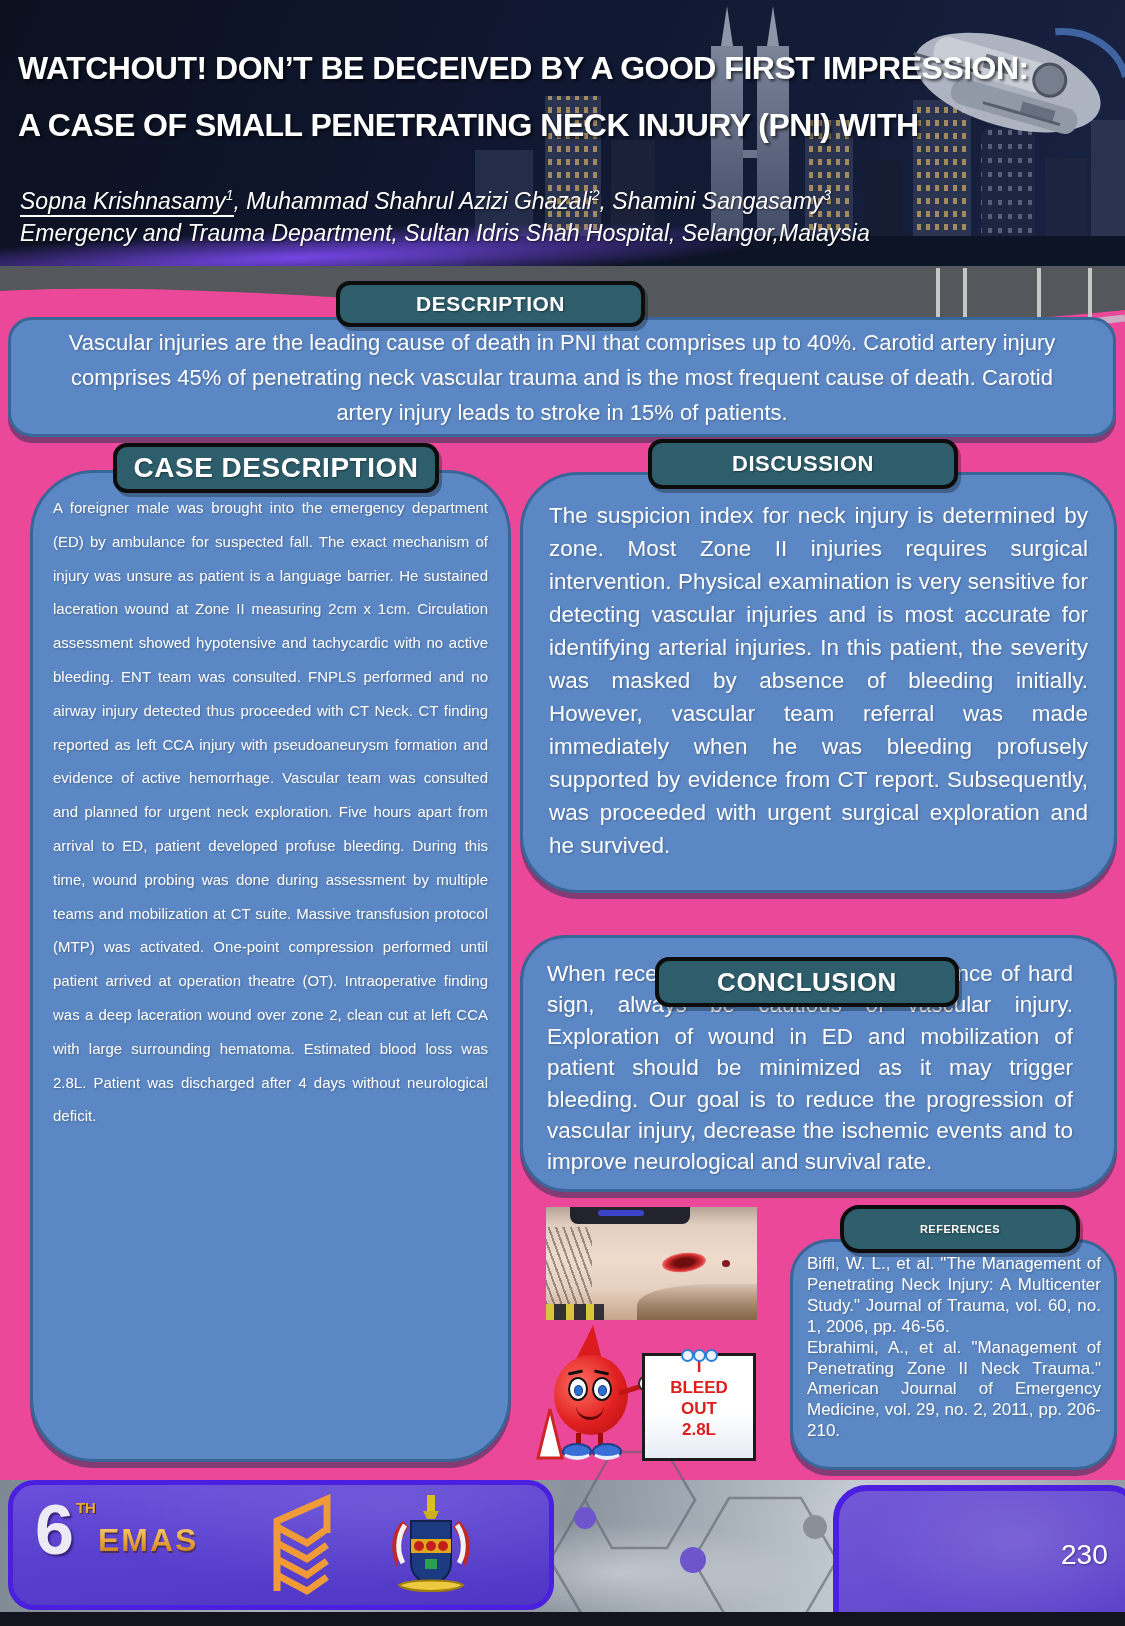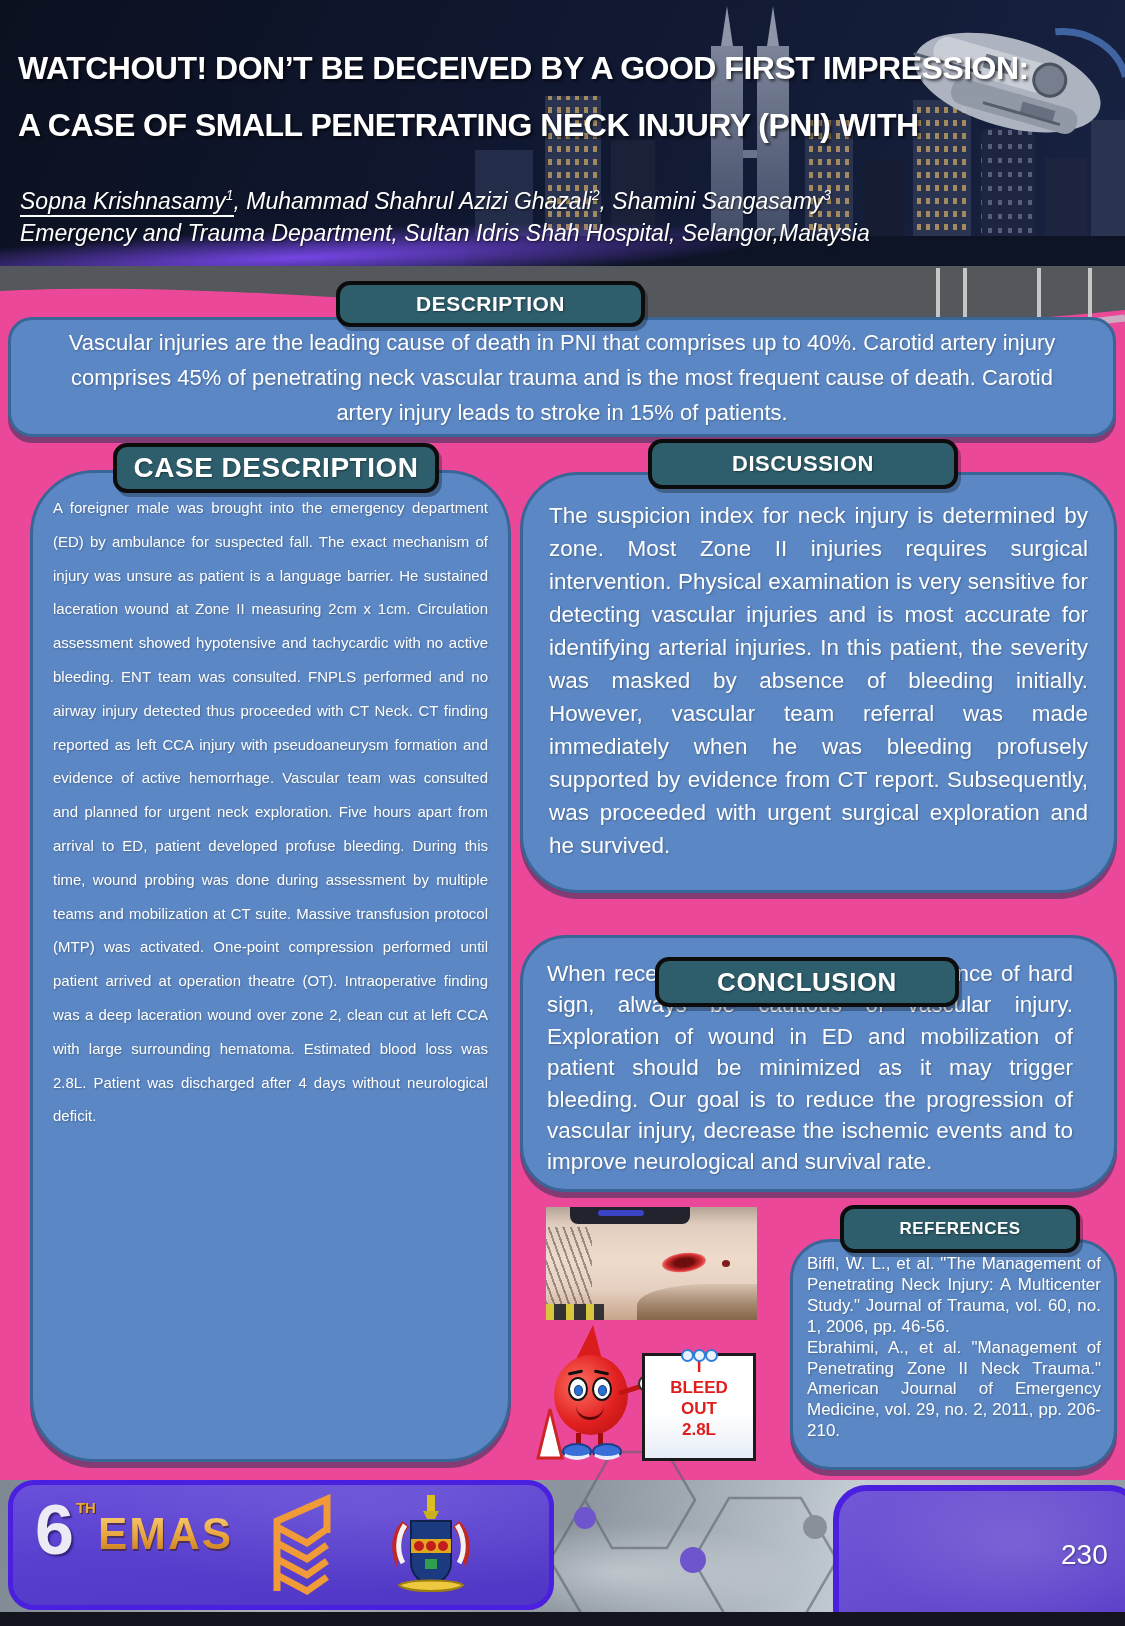--- a/index.html
+++ b/index.html
@@ -89,21 +89,21 @@
   .hexes{position:absolute;left:540px;top:1390px;z-index:1;}
   .footerbar{position:absolute;left:8px;top:1480px;width:546px;height:130px;z-index:3;
     border:5px solid #4a1fe0;border-radius:26px;box-sizing:border-box;
     background:radial-gradient(ellipse at 70% 20%,rgba(255,255,255,.10),transparent 60%),
       linear-gradient(175deg,#6a50da 0%,#5940cf 45%,#4f36c4 100%);}
   .emas{position:absolute;left:22px;top:14px;display:flex;align-items:flex-end;}
   .emas .six{font-size:70px;font-weight:bold;color:#eceaf4;line-height:.88;
     text-shadow:2px 2px 2px rgba(20,10,60,.6);}
   .emas .th{font-size:15px;font-weight:bold;color:#e7a93e;margin:0 2px 46px 2px;
     text-shadow:1px 1px 0 #4d2a00;}
-  .emas .brand{font-size:44px;font-weight:bold;letter-spacing:2px;line-height:.95;
+  .emas .brand{font-size:32px;font-weight:bold;letter-spacing:2px;line-height:.95;
     background:linear-gradient(180deg,#f7cd74 0%,#e8a43c 55%,#c4791c 100%);
     -webkit-background-clip:text;background-clip:text;color:transparent;
     filter:drop-shadow(1px 2px 0 rgba(60,30,0,.55));margin-bottom:7px;}
   .chevlogo{position:absolute;left:250px;top:8px;}
   .crest{position:absolute;left:372px;top:8px;}
   .pagebox{position:absolute;left:833px;top:1485px;width:310px;height:160px;z-index:2;
     border:6px solid #4a1fe0;border-radius:34px;box-sizing:border-box;
     background:radial-gradient(ellipse at 60% 35%,rgba(255,255,255,.12),transparent 60%),
       linear-gradient(160deg,#7258d6 0%,#5b3fc8 100%);}
   .pagenum{position:absolute;left:222px;top:48px;color:#fff;font-size:28px;
@@ -234,21 +234,21 @@
       <div class="clip" style="left:36px;"></div>
       <div class="clip" style="left:48px;"></div>
       <div class="clip" style="left:60px;"></div>
       <div class="line">I</div>
       <div class="line">BLEED</div>
       <div class="line">OUT</div>
       <div class="line">2.8L</div>
     </div>
   </div>
 
-  <div class="pill" style="left:840px;top:1205px;width:232px;height:40px;font-size:17px;">REFERENCES</div>
+  <div class="pill" style="left:840px;top:1205px;width:232px;height:40px;font-size:11px;border-radius:19px;">REFERENCES</div>
   <div class="bluebox box-refs">
     <div>Biffl, W. L., et al. "The Management of Penetrating Neck Injury: A Multicenter Study." Journal of Trauma, vol. 60, no. 1, 2006, pp. 46-56.</div>
     <div>Ebrahimi, A., et al. "Management of Penetrating Zone II Neck Trauma." American Journal of Emergency Medicine, vol. 29, no. 2, 2011, pp. 206-210.</div>
   </div>
 
   <div class="storm"></div>
   <svg class="hexes" width="330" height="236" viewBox="0 0 330 236">
     <g stroke="#5c636d" stroke-width="2.5" fill="none" opacity="0.6">
       <polygon points="155,110 127,158 72,158 45,110 72,62 127,62"></polygon>
       <polygon points="297,170 261,232 189,232 153,170 189,108 261,108"></polygon>

